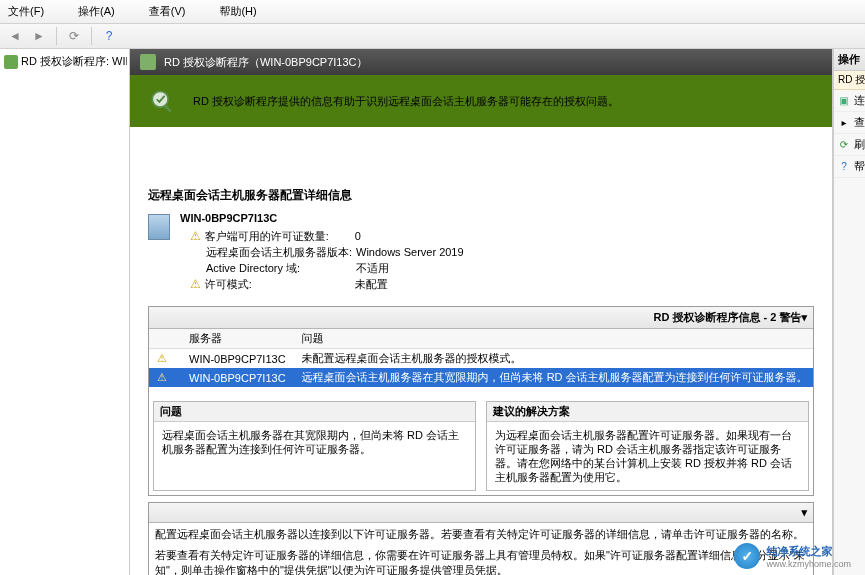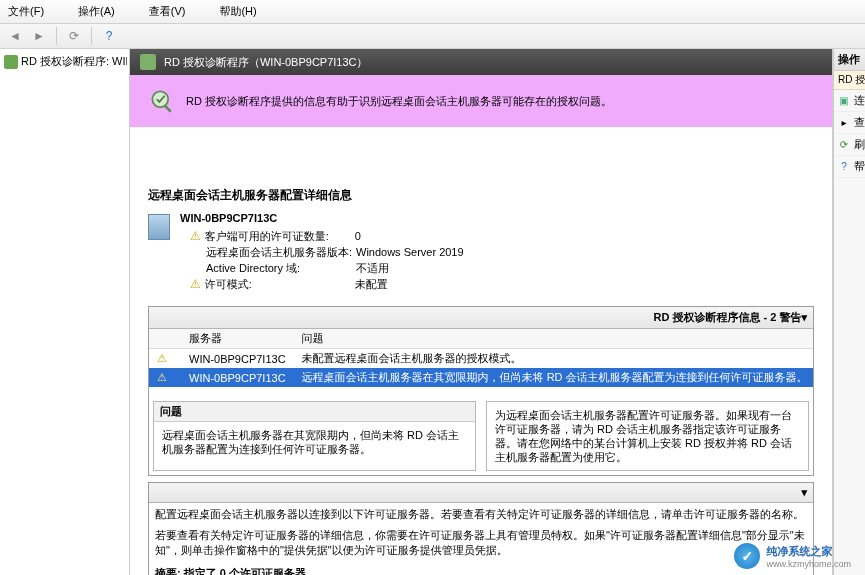--- a/index.html
+++ b/index.html
@@ -9,21 +9,21 @@
 .toolbar { background: linear-gradient(#f8f8f8,#ececec); border-bottom: 1px solid #d0d0d0; padding: 3px 6px; display: flex; gap: 6px; }
 .tb-btn { width: 18px; height: 18px; display: flex; align-items: center; justify-content: center; color: #888; font-size: 12px; }
 .tb-sep { width: 1px; background: #ccc; margin: 0 2px; }
 .main { flex: 1; display: flex; overflow: hidden; }
 .tree { width: 130px; border-right: 1px solid #ccc; background: #fff; padding: 4px 2px; }
 .tree-item { white-space: nowrap; overflow: hidden; display: flex; align-items: center; gap: 3px; font-size: 11px; padding: 1px 2px; }
 .tree-icon { width: 14px; height: 14px; background: #6aa84f; border-radius: 2px; flex-shrink: 0; }
 .center { flex: 1; display: flex; flex-direction: column; background: #fff; border-right: 1px solid #ccc; overflow: hidden; }
 .titlebar { background: linear-gradient(#5a5a5a,#3c3c3c); color: #fff; padding: 5px 10px; font-size: 12px; display: flex; align-items: center; gap: 8px; }
 .tb-icon { width: 16px; height: 16px; background: #7fb069; border-radius: 2px; }
-.banner { display: flex; align-items: center; gap: 10px; padding: 12px 18px; background: #f0abfc; }
+.banner { display: flex; align-items: center; gap: 17px; padding: 12px 18px; background: #4d7c0f; }
 .banner-icon { width: 28px; height: 28px; }
 .banner-icon svg { width: 28px; height: 28px; }
 .content { padding: 8px 18px 12px 18px; overflow-y: auto; flex: 1; }
 .section-title { font-weight: bold; padding: 6px 0 4px 0; font-size: 12px; margin-top: 46px; }
 .server-row { display: flex; gap: 10px; padding: 4px 0 8px 0; }
 .server-icon { width: 22px; height: 26px; background: linear-gradient(#bcd6ec,#7fa9cd); border: 1px solid #6a8caa; margin-top: 2px; }
 .kv { display: flex; font-size: 11px; line-height: 16px; }
 .kv .k { width: 150px; }
 .warn-icon { color: #caa400; font-size: 12px; margin-right: 4px; }
 .panel { border: 1px solid #9c9c9c; margin: 6px 0; }
@@ -153,20 +153,21 @@
           </tr>
         </tbody>
             </table>
         </div>
         <div class="two-col" style="padding:0 4px 4px 4px;">
           <div class="box">
             <div class="box-head">问题</div>
             <div class="box-body">远程桌面会话主机服务器在其宽限期内，但尚未将 RD 会话主机服务器配置为连接到任何许可证服务器。</div>
           </div>
           <div class="box">
+            <div class="box-head">建议的解决方案</div>
             <div class="box-body">为远程桌面会话主机服务器配置许可证服务器。如果现有一台许可证服务器，请为 RD 会话主机服务器指定该许可证服务器。请在您网络中的某台计算机上安装 RD 授权并将 RD 会话主机服务器配置为使用它。</div>
           </div>
         </div>
       </div>
 
       <div class="panel">
         <div class="panel-head">
           <span class="chev">▾</span>
         </div>
         <div class="lic-desc">配置远程桌面会话主机服务器以连接到以下许可证服务器。若要查看有关特定许可证服务器的详细信息，请单击许可证服务器的名称。</div>

